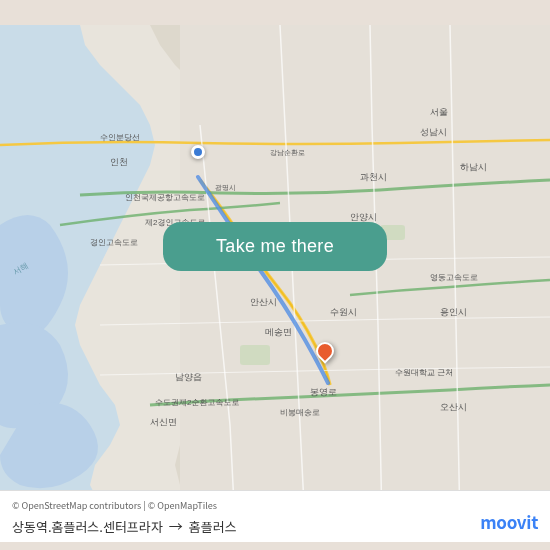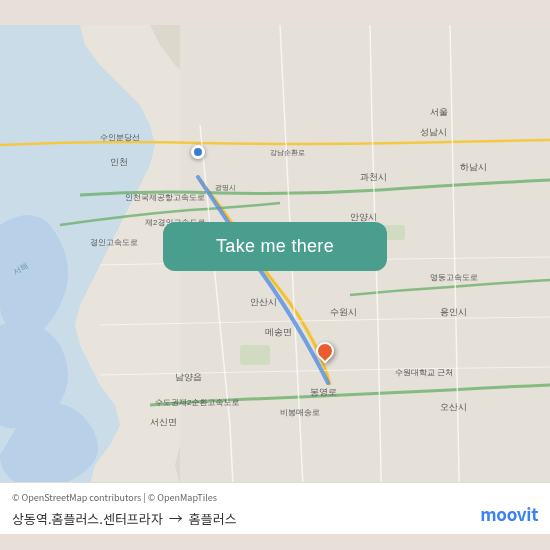--- a/index.html
+++ b/index.html
@@ -36,31 +36,31 @@
       height: 49px;
       z-index: 10;
     }
 
     #take-me-there-btn {
       width: 100%;
       height: 100%;
       background-color: #4a9e8e;
       color: white;
       border: none;
-      border-radius: 12px;
+      border-radius: 18px;
       font-size: 18px;
       font-weight: 500;
       cursor: pointer;
       letter-spacing: 0.3px;
     }
 
     
     #bottom-bar {
       position: absolute;
-      bottom: 16px;
+      bottom: 8px;
       left: 0;
       width: 550px;
       background-color: white;
       padding: 8px 12px 6px 12px;
       border-top: 1px solid #ddd;
       z-index: 20;
     }
 
     #attribution {
       font-size: 9px;

